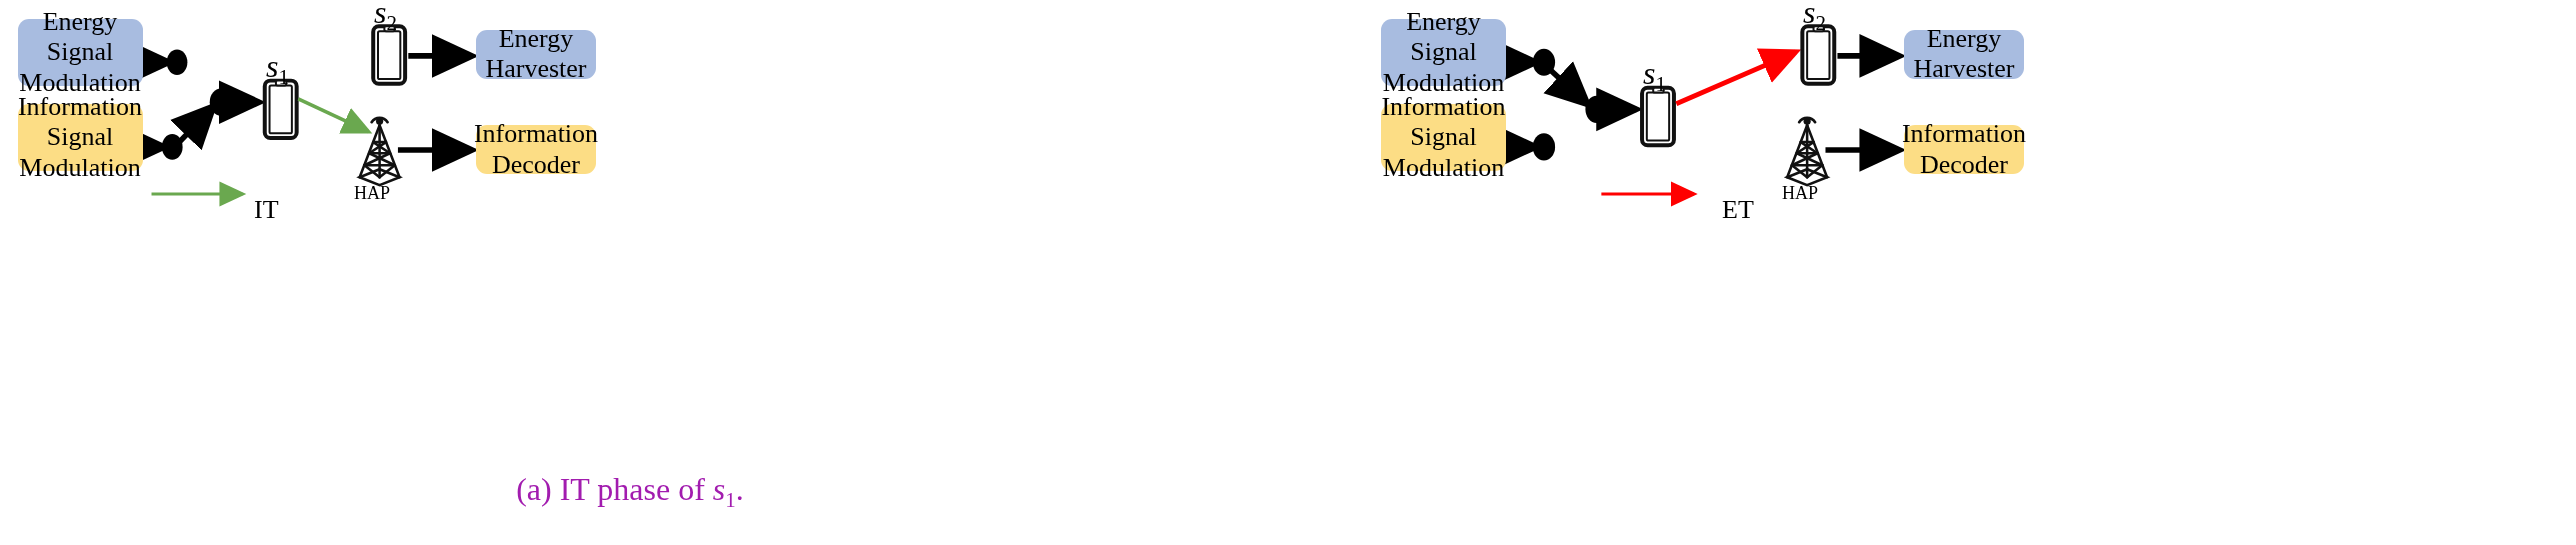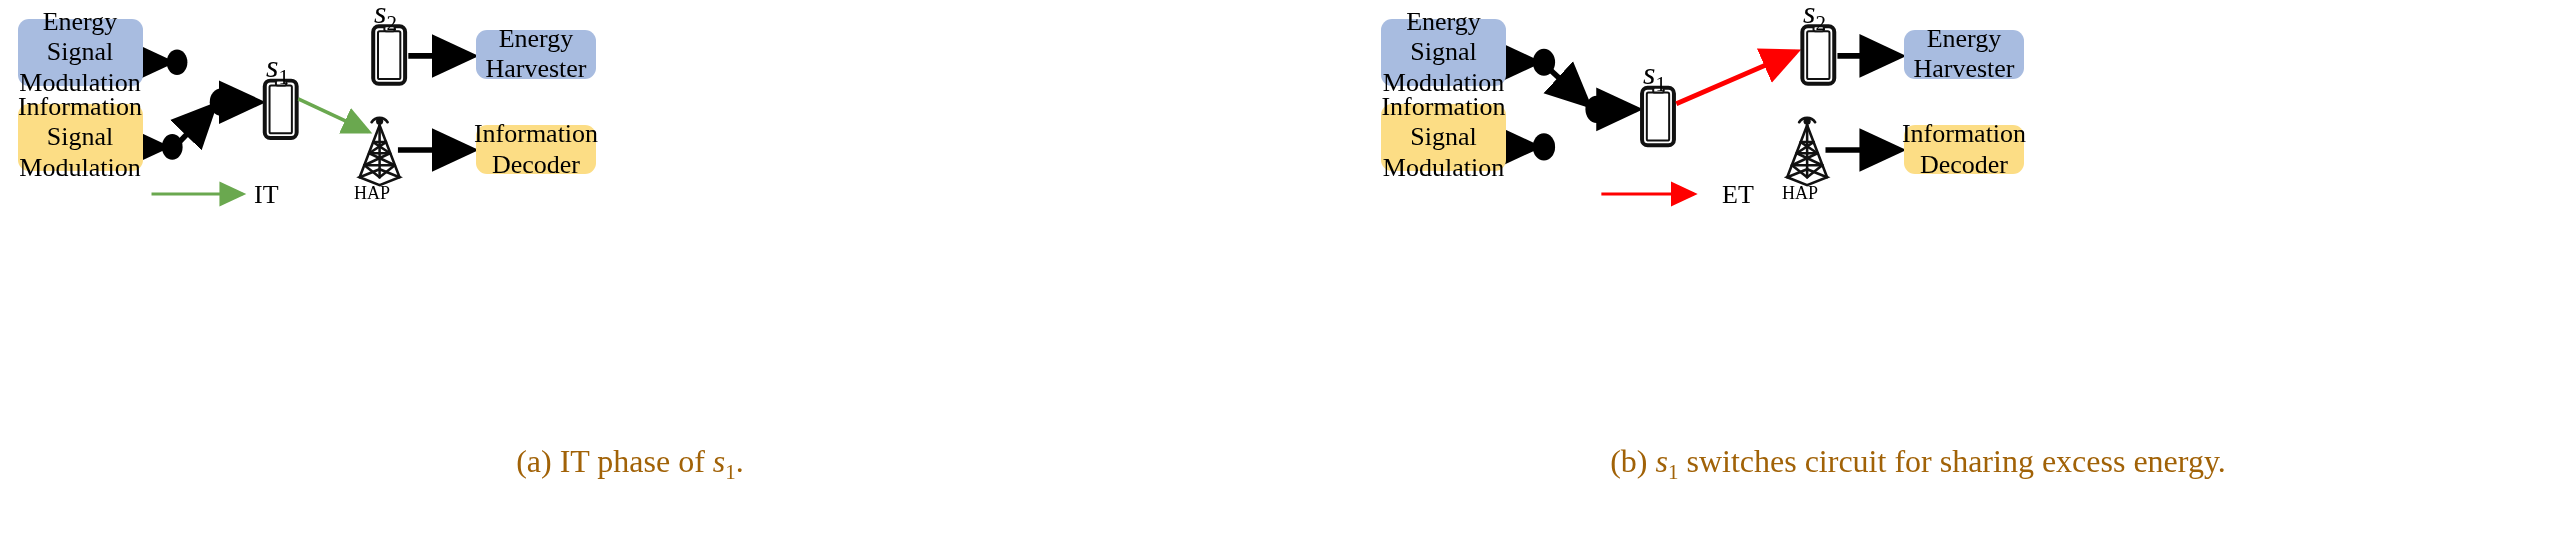--- a/index.html
+++ b/index.html
@@ -33,28 +33,29 @@
 
   .plainlabel{
     position:absolute;color:#000;
     font-family:"Liberation Serif",serif;
     font-size:18px;white-space:nowrap;
   }
 
   .legend-label{
     position:absolute;color:#000;
     font-family:"Liberation Serif",serif;
-    font-size:26px;white-space:nowrap;
+    font-size:26px;white-space:nowrap;margin-top:15px;
   }
 
   .caption{
-    position:absolute;color:#a16207;
+    position:absolute;color:#a21caf;
     font-family:"Liberation Serif",serif;
     font-size:32px;white-space:nowrap;
     text-align:center;
+    margin-top:28px;
   }
   .caption i{font-style:italic;}
   .caption sub{font-size:21px;font-style:normal;}
 </style>
 </head>
 <body>
 
 <div id="root">
 
   <div class="panel" id="panel-a">
@@ -249,21 +250,16 @@
     </div>
 
     <div class="nodelabel" style="left:543px;top:-6.4px;">
       <span>s</span><sub>2</sub>
     </div>
 
     <div class="plainlabel" style="left:522px;top:183px;">HAP</div>
 
     <div class="legend-label" style="left:462px;top:180px;">ET</div>
 
-    <div class="caption" style="left:0;top:443px;width:1316px;">
-      <span>(b)</span>
-      <i><span>s</span></i><sub>1</sub>
-      <span>switches circuit for sharing excess energy.</span>
-    </div>
   </div>
 
 </div>
 
 
 </body></html>

